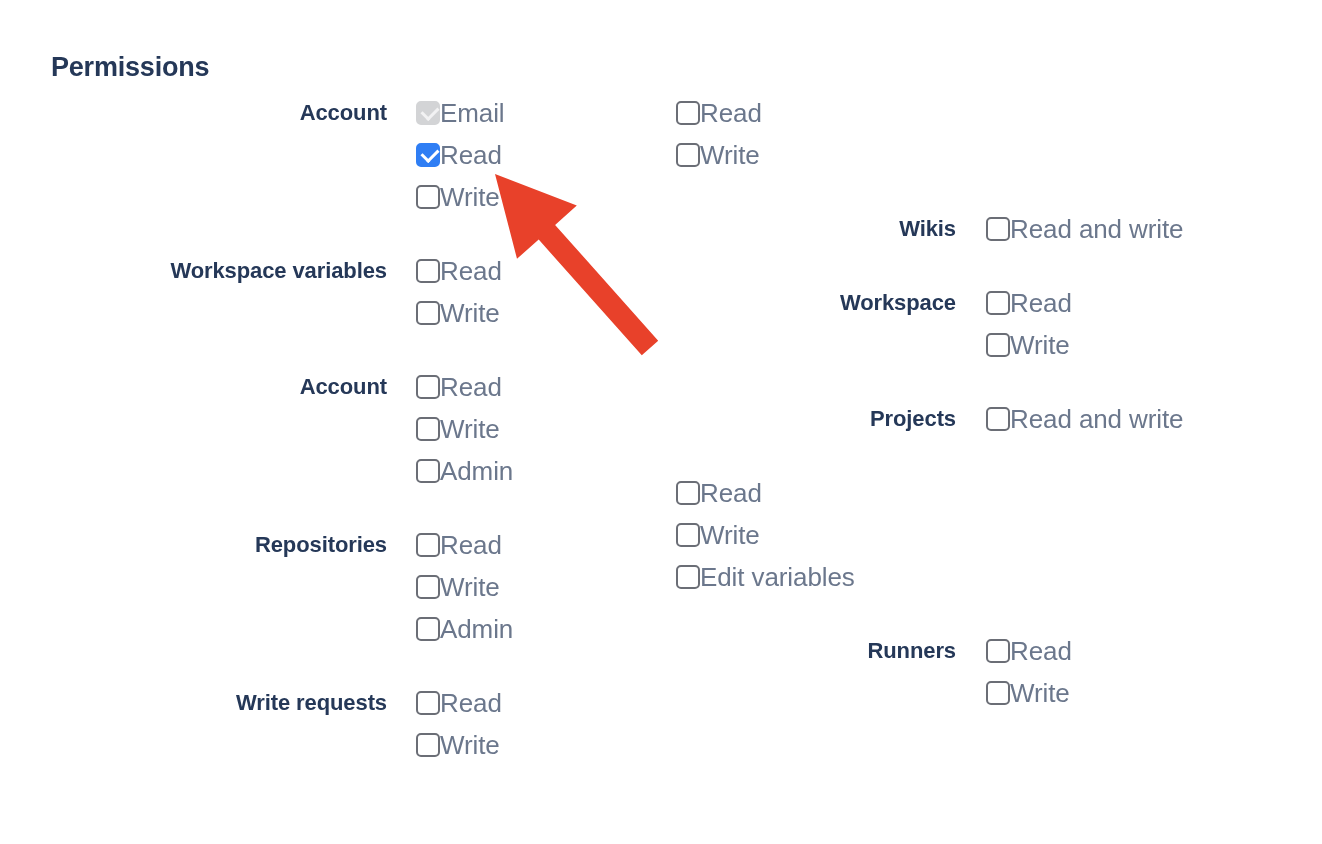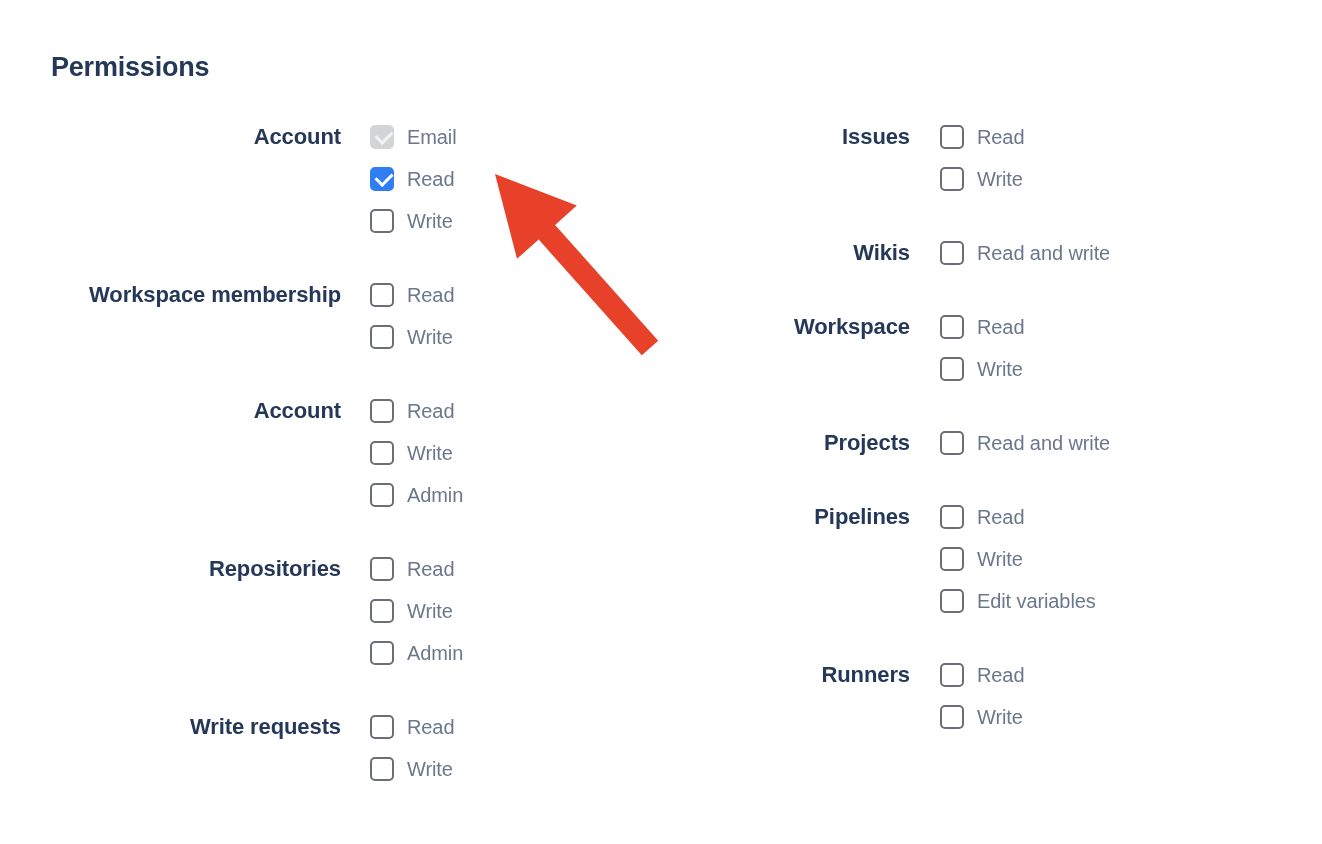--- a/index.html
+++ b/index.html
@@ -31,21 +31,22 @@
     font-weight: bold;
     color: #253858;
     letter-spacing: -0.2px;
     line-height: 34px;
     margin: 0;
   }
 
   
   .perm-column {
     position: absolute;
-    top: 116px;
+    top: 92px;
+    padding-left: 46px;
   }
   #column-left  { left: 0px;   width: 560px; }
   #column-right { left: 600px; width: 620px; }
 
   
   .perm-group {
     display: flex;
     align-items: flex-start;
     margin-bottom: 32px;
   }
@@ -111,22 +112,21 @@
     background: #d3d4d6;
     border-color: #d3d4d6;
   }
   .cb.disabled-checked .tick {
     opacity: 1;
     border-left-color: #f2f2f3;
     border-bottom-color: #f2f2f3;
   }
 
   .option-label {
-    margin-left: 13px;
-    font-size: 20px;
+    font-size: 26px;
     color: #6b778c;
     line-height: 28px;
     white-space: nowrap;
     letter-spacing: -0.1px;
   }
 
   
   #annotation-arrow {
     position: absolute;
     left: 0;
@@ -161,21 +161,21 @@
           </label>
           <label class="perm-option">
             <span class="cb">
               <span class="tick"></span>
             </span>
             <span class="option-label">Write</span>
           </label>
         </div>
       </div>
       <div class="perm-group">
-        <div class="group-label">Workspace membership</div>
+        <div class="group-label">Workspace variables</div>
         <div class="group-options">
           <label class="perm-option">
             <span class="cb">
               <span class="tick"></span>
             </span>
             <span class="option-label">Read</span>
           </label>
           <label class="perm-option">
             <span class="cb">
               <span class="tick"></span>
@@ -244,21 +244,20 @@
               <span class="tick"></span>
             </span>
             <span class="option-label">Write</span>
           </label>
         </div>
       </div>
     </div>
 
   <div class="perm-column" id="column-right">
       <div class="perm-group">
-        <div class="group-label">Issues</div>
         <div class="group-options">
           <label class="perm-option">
             <span class="cb">
               <span class="tick"></span>
             </span>
             <span class="option-label">Read</span>
           </label>
           <label class="perm-option">
             <span class="cb">
               <span class="tick"></span>
@@ -300,21 +299,20 @@
         <div class="group-options">
           <label class="perm-option">
             <span class="cb">
               <span class="tick"></span>
             </span>
             <span class="option-label">Read and write</span>
           </label>
         </div>
       </div>
       <div class="perm-group">
-        <div class="group-label">Pipelines</div>
         <div class="group-options">
           <label class="perm-option">
             <span class="cb">
               <span class="tick"></span>
             </span>
             <span class="option-label">Read</span>
           </label>
           <label class="perm-option">
             <span class="cb">
               <span class="tick"></span>

